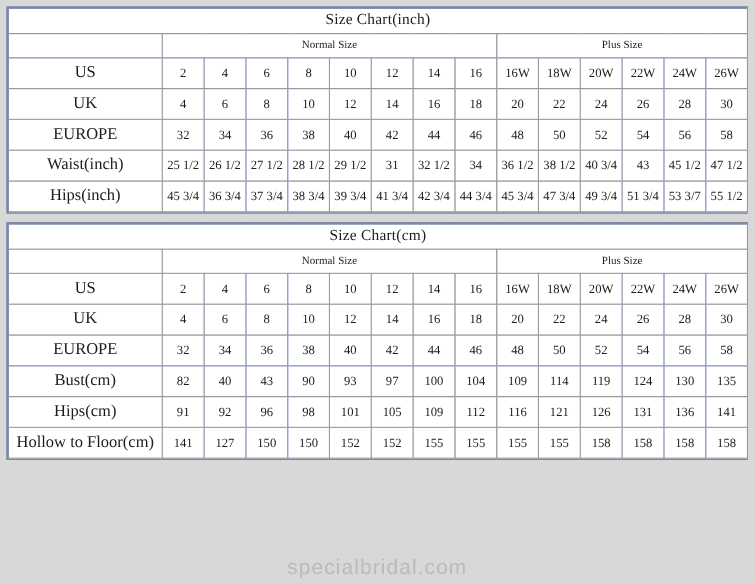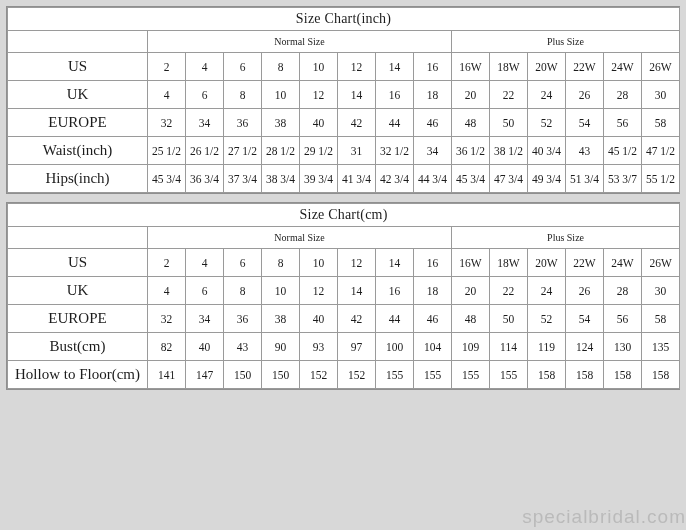--- a/index.html
+++ b/index.html
@@ -65,21 +65,21 @@
   }
   .blank-cell {
     border-left: 1px solid #9a9a9a;
     border-top: 1px solid #9a9a9a;
   }
   .watermark {
     position: absolute;
     left: 0;
     right: 0;
     bottom: 2px;
-    text-align: right;
+    text-align: center;
     font-size: 19px;
     color: rgba(150,150,150,0.45);
     letter-spacing: 1px;
     font-family: "Liberation Sans", sans-serif;
     pointer-events: none;
     user-select: none;
   }
 </style>
 </head>
 <body>
@@ -267,23 +267,40 @@
             <td class="cell">100</td>
             <td class="cell">104</td>
             <td class="cell">109</td>
             <td class="cell">114</td>
             <td class="cell">119</td>
             <td class="cell">124</td>
             <td class="cell">130</td>
             <td class="cell">135</td>
           </tr>
           <tr>
+            <td class="rowlabel">Hips(cm)</td>
+            <td class="cell">91</td>
+            <td class="cell">92</td>
+            <td class="cell">96</td>
+            <td class="cell">98</td>
+            <td class="cell">101</td>
+            <td class="cell">105</td>
+            <td class="cell">109</td>
+            <td class="cell">112</td>
+            <td class="cell">116</td>
+            <td class="cell">121</td>
+            <td class="cell">126</td>
+            <td class="cell">131</td>
+            <td class="cell">136</td>
+            <td class="cell">141</td>
+          </tr>
+          <tr>
             <td class="rowlabel">Hollow to Floor(cm)</td>
             <td class="cell">141</td>
-            <td class="cell">147</td>
+            <td class="cell">127</td>
             <td class="cell">150</td>
             <td class="cell">150</td>
             <td class="cell">152</td>
             <td class="cell">152</td>
             <td class="cell">155</td>
             <td class="cell">155</td>
             <td class="cell">155</td>
             <td class="cell">155</td>
             <td class="cell">158</td>
             <td class="cell">158</td>

